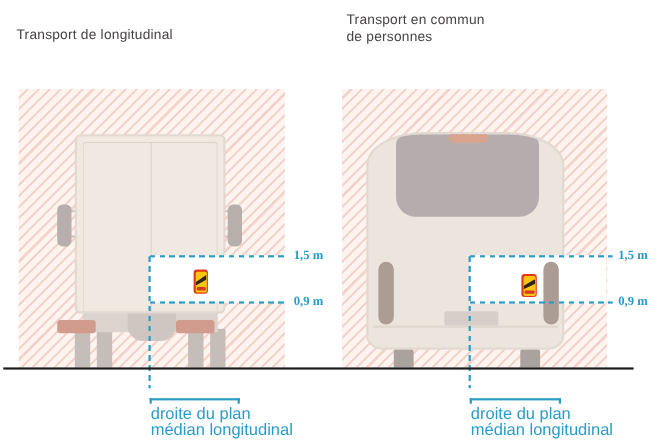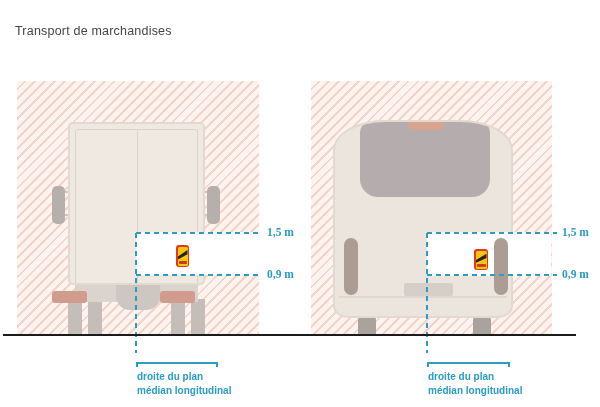--- a/index.html
+++ b/index.html
@@ -43,36 +43,36 @@
   .bus-crease{position:absolute;background:#e0d7cf;}
   .bus-plate{position:absolute;background:#d6cec8;border-radius:2px;}
   .bus-wheel{background:#a9a29d;border-radius:3px 3px 0 0;}
   .bus-cluster{background:#ab9c94;border-radius:7px;}
   
   .zone{background:#ffffff;}
   .dash-h{height:2px;background-image:repeating-linear-gradient(90deg,var(--teal) 0 5px,transparent 5px 9px);}
   .dash-v{width:2px;background-image:repeating-linear-gradient(180deg,var(--teal) 0 5px,transparent 5px 9px);}
   .mlabel{color:var(--teal);font-size:11.5px;font-weight:700;line-height:12px;white-space:nowrap;font-family:Liberation Serif, serif;}
   .bracket{border-top:2px solid var(--teal);border-left:2px solid var(--teal);border-right:2px solid var(--teal);height:5px;box-sizing:border-box;}
-  .caption{color:var(--teal);font-size:10px;font-weight:700;line-height:13.5px;white-space:nowrap;}
+  .caption{color:var(--teal);font-size:15px;font-weight:400;line-height:13.5px;white-space:nowrap;}
   .ground{background:var(--ground);}
   
   .sticker{background:#e2391b;border-radius:3px;padding:1.5px;box-sizing:border-box;}
   .sticker-inner{position:relative;width:100%;height:100%;background:#f6c613;border-radius:1.5px;overflow:hidden;}
   .sticker-shape{position:absolute;left:0;top:18%;width:100%;height:52%;background:#2a241d;
                  clip-path:polygon(0 70%,100% 0,100% 45%,0 100%);}
   .sticker-band{position:absolute;left:1px;right:1px;bottom:1.5px;height:3px;background:#d33a22;border-radius:1px;}
 </style>
 </head>
 <body>
 
 <div class="canvas">
 
   <div class="abs title" style="left:15px;top:24px;">
-    <div>Transport de marchandises</div>
+    <div>Transport de longitudinal</div>
     <div></div>
   </div>
 
   <div class="abs hatch" style="left:17px;top:81px;width:242px;height:253px;"></div>
 
   <div class="abs mirror-arm" style="left:61px;top:191px;width:10px;height:2px;"></div>
   <div class="abs mirror-arm" style="left:61px;top:214px;width:10px;height:2px;"></div>
   <div class="abs mirror-arm" style="left:202px;top:191px;width:10px;height:2px;"></div>
   <div class="abs mirror-arm" style="left:202px;top:214px;width:10px;height:2px;"></div>
 
@@ -99,20 +99,24 @@
       <div class="sticker-band"></div>
     </div>
   </div>
 
   <div class="abs dash-h" style="left:136px;top:232px;width:124px;"></div>
   <div class="abs dash-h" style="left:136px;top:274px;width:124px;"></div>
   <div class="abs dash-v" style="left:135px;top:233px;height:120px;"></div>
   <div class="abs mlabel" style="left:267px;top:226px;">1,5 m</div>
   <div class="abs mlabel" style="left:267px;top:268px;">0,9 m</div>
 
+  <div class="abs title" style="left:315px;top:11px;">
+    <div>Transport en commun</div>
+    <div>de personnes</div>
+  </div>
 
   <div class="abs hatch" style="left:311px;top:81px;width:241px;height:253px;"></div>
 
   <div class="abs bus-wheel" style="left:358px;top:317px;width:18px;height:17px;"></div>
   <div class="abs bus-wheel" style="left:473px;top:317px;width:18px;height:17px;"></div>
 
   <div class="abs bus-body" style="left:333px;top:120px;width:180px;height:198px;">
     <div class="bus-window" style="left:25px;top:0px;width:130px;height:75px;"></div>
     <div class="bus-roof-detail" style="left:73px;top:-1px;width:36px;height:9px;"></div>
     <div class="bus-crease" style="left:4px;right:4px;top:174px;height:2px;"></div>

